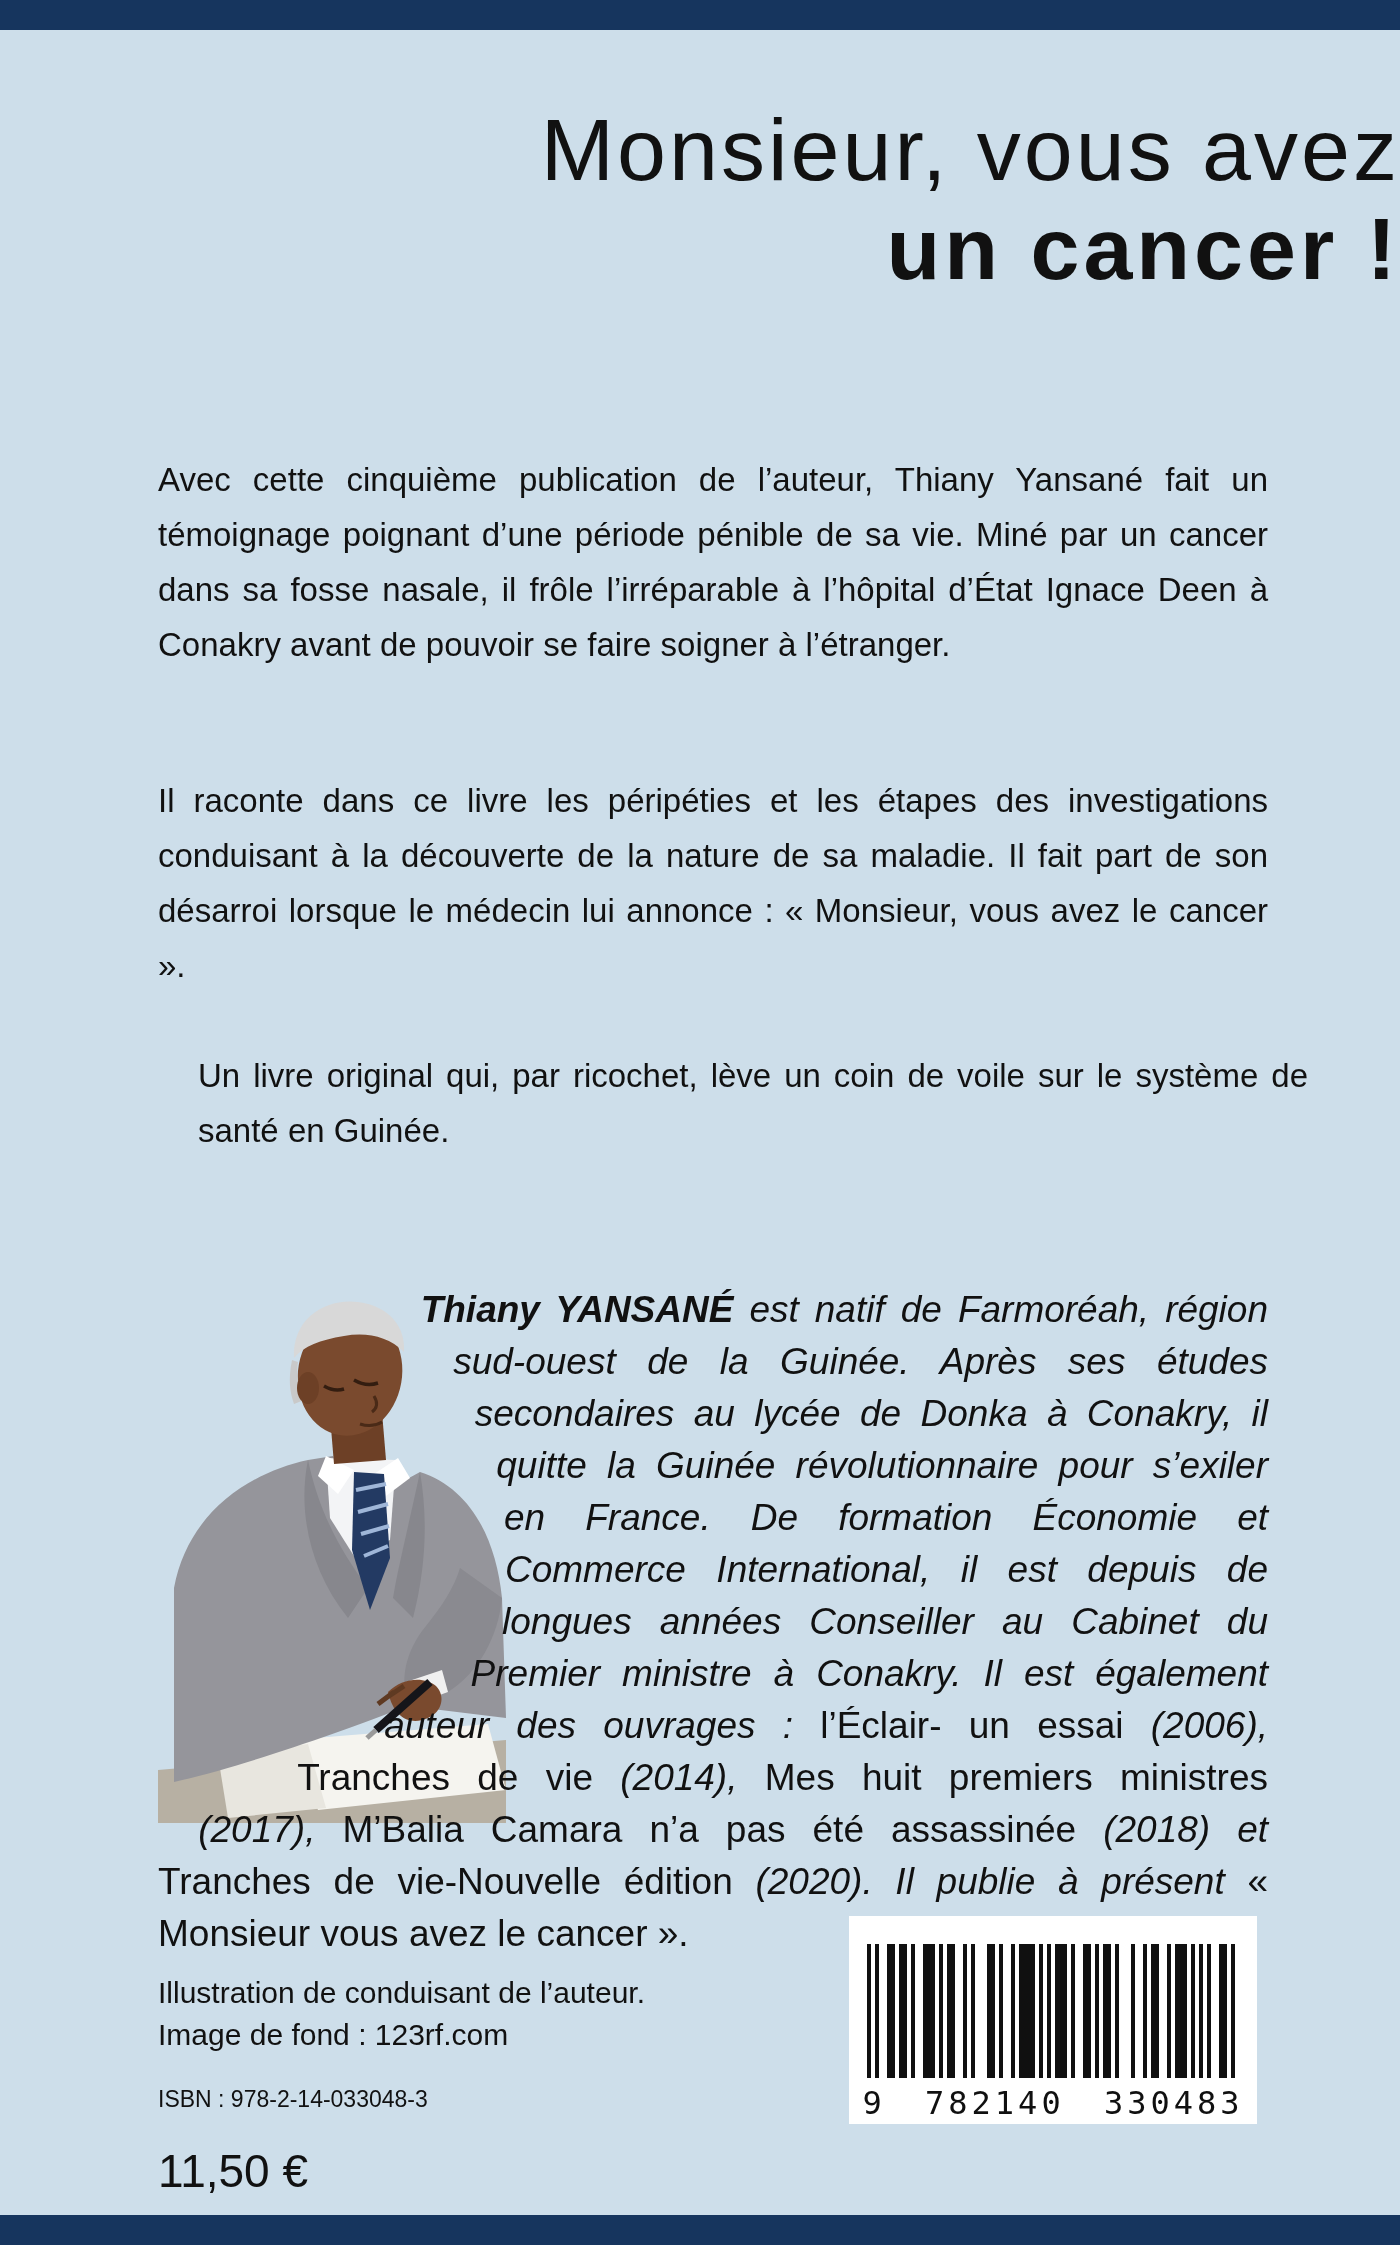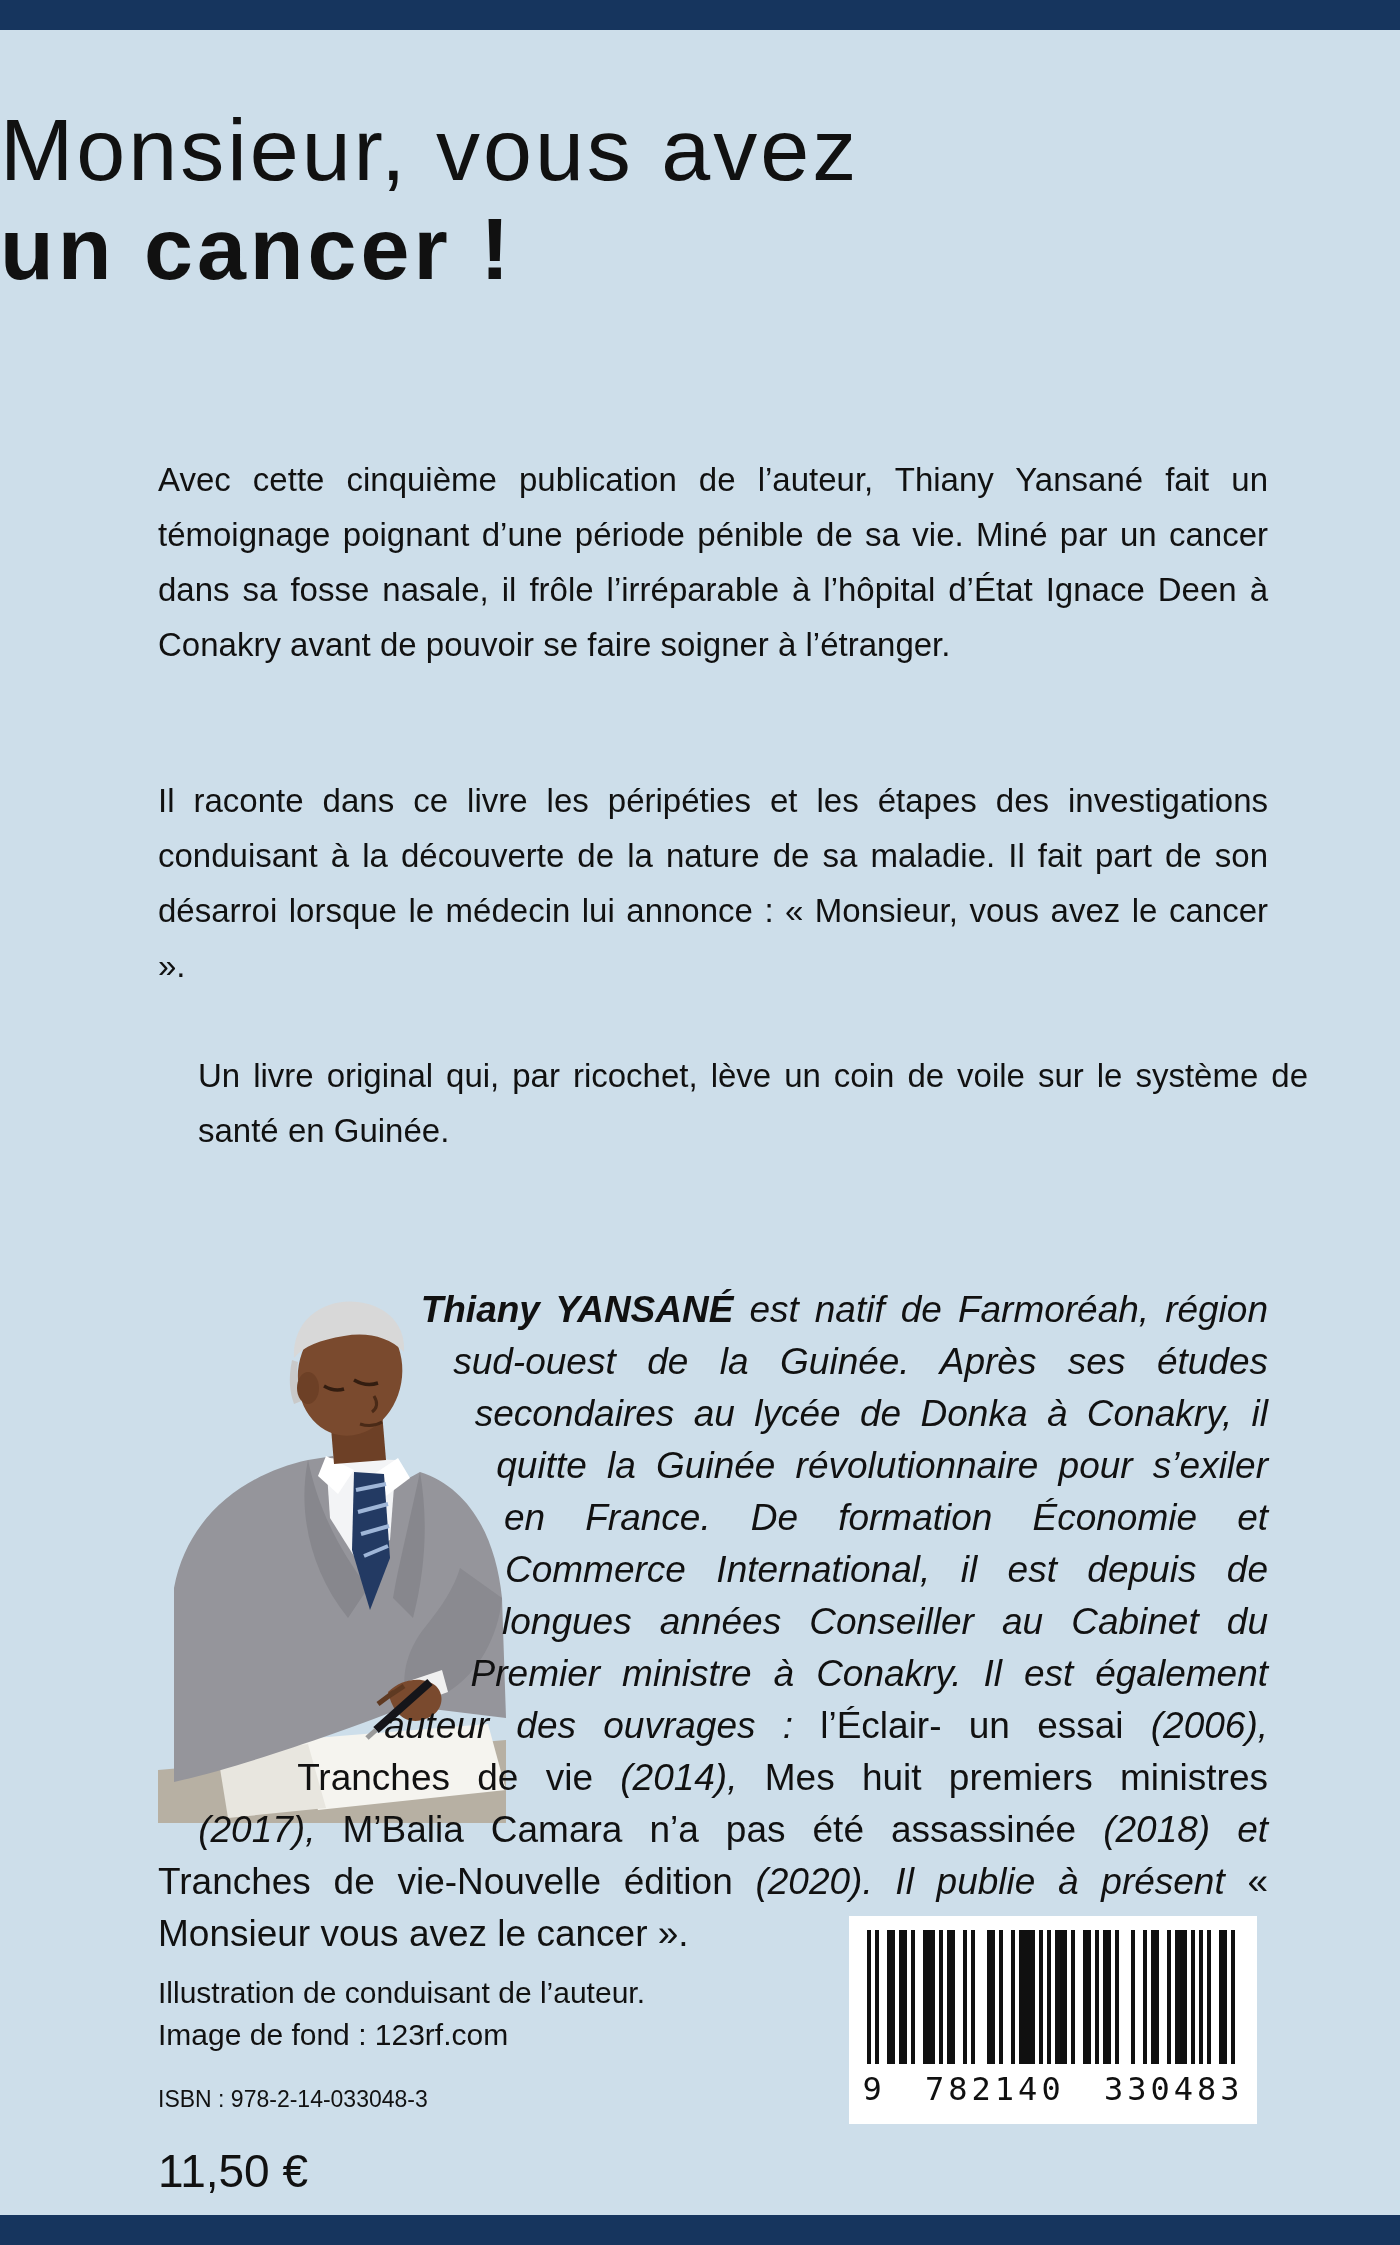--- a/index.html
+++ b/index.html
@@ -11,21 +11,21 @@
     overflow:hidden;
     font-family:"Liberation Sans",sans-serif;
     color:var(--text,#111111);
   }
   .band{position:absolute;left:0;width:100%;height:30px;background:var(--band,#16355e);}
   .band.top{top:0;}
   .band.bottom{bottom:0;}
 
   .title{
     position:absolute;top:100px;left:0;width:100%;
-    text-align:left;margin:0;
+    text-align:right;margin:0;
     font-size:88px;line-height:99px;font-weight:400;
     letter-spacing:3px;color:var(--text,#101010);
   }
   .title .line2{font-weight:700;letter-spacing:4px;}
 
   .para{
     position:absolute;left:158px;width:1110px;margin:0;
     font-size:33px;line-height:55px;text-align:justify;
     color:var(--text,#111111);
   }
@@ -49,21 +49,21 @@
 
   .credit{position:absolute;left:158px;font-size:30px;line-height:42px;}
   .credit.c1{top:1972px;}
   .credit.c2{top:2014px;}
   .isbn{position:absolute;left:158px;top:2086px;font-size:23px;}
   .price{position:absolute;left:158px;top:2144px;font-size:46px;}
 
   .barcode-box{
     position:absolute;left:849px;top:1916px;width:408px;height:208px;
     background:#ffffff;box-sizing:border-box;
-    padding:14px 18px 8px;display:flex;flex-direction:column;align-items:center;
+    padding:28px 18px 8px;display:flex;flex-direction:column;align-items:center;
   }
   .barcode-bars{width:100%;height:134px;}
   .barcode-digits{
     margin-top:6px;
     font-family:"DejaVu Sans Mono",monospace;
     font-size:32px;letter-spacing:4px;word-spacing:16px;color:#101010;
     white-space:nowrap;
   }
 </style>
 </head>

